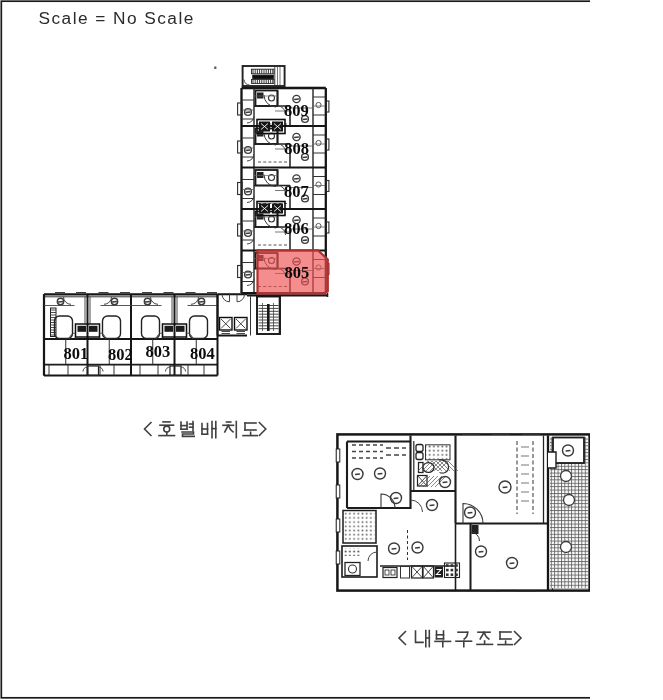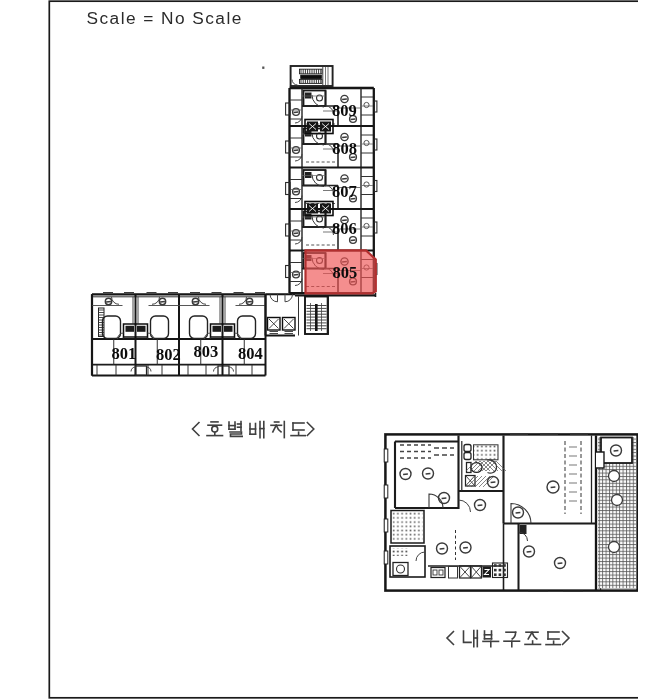--- a/index.html
+++ b/index.html
@@ -1,17 +1,17 @@
 <!DOCTYPE html>
 <html><head>
 <meta charset="utf-8">
 <style>
   html,body{margin:0;padding:0;background:#fff;}
   #page{position:relative;width:590px;height:700px;background:#fff;overflow:hidden;
-        font-family:"Liberation Sans", sans-serif;margin-left:48px;}
+        font-family:"Liberation Sans", sans-serif;}
   svg{position:absolute;left:0;top:0;}
   text{font-family:"Liberation Sans", sans-serif;}
   .num{font-family:"Liberation Serif", serif;font-weight:bold;font-size:16.5px;fill:#0c0c0c;}
 </style>
 </head>
 <body>
 <div id="page">
 <svg width="663" height="700" viewBox="0 0 663 700">
 <defs>
   <filter id="scanblur" x="-2%" y="-2%" width="104%" height="104%">

